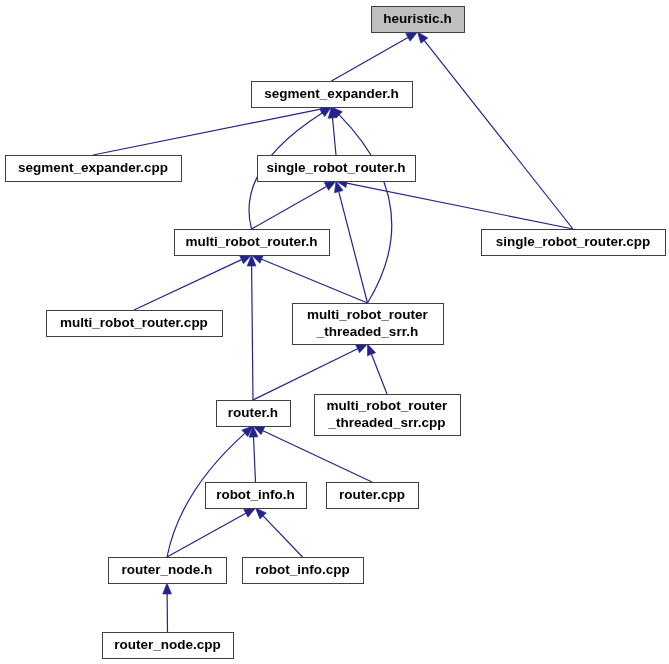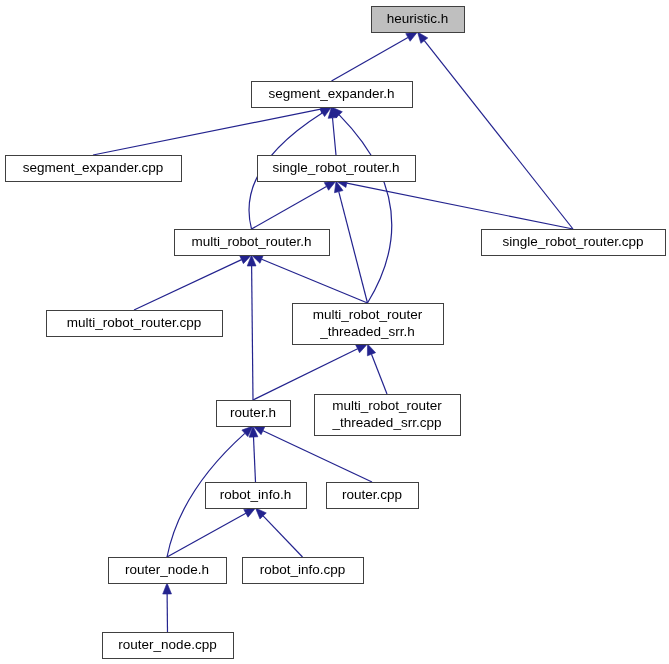--- a/index.html
+++ b/index.html
@@ -1,18 +1,18 @@
 <!DOCTYPE html>
 <html><head>
 <meta charset="utf-8">
 <style>
   html,body{margin:0;padding:0;background:#ffffff;}
   body{width:669px;height:664px;overflow:hidden;
        font-family:"Liberation Sans","DejaVu Sans",sans-serif;}
-  #graph{position:relative;width:669px;height:664px;}
+  #graph{position:relative;width:669px;height:664px;font-weight:bold;}
   svg{position:absolute;left:0;top:0;width:669px;height:664px;}
   .node-label{
     font-family:"Liberation Sans","DejaVu Sans",sans-serif;
     font-size:13.5px;
     fill:#000000;
     text-anchor:middle;
     dominant-baseline:middle;
   }
   .node-box{stroke-width:1;}
 </style>

